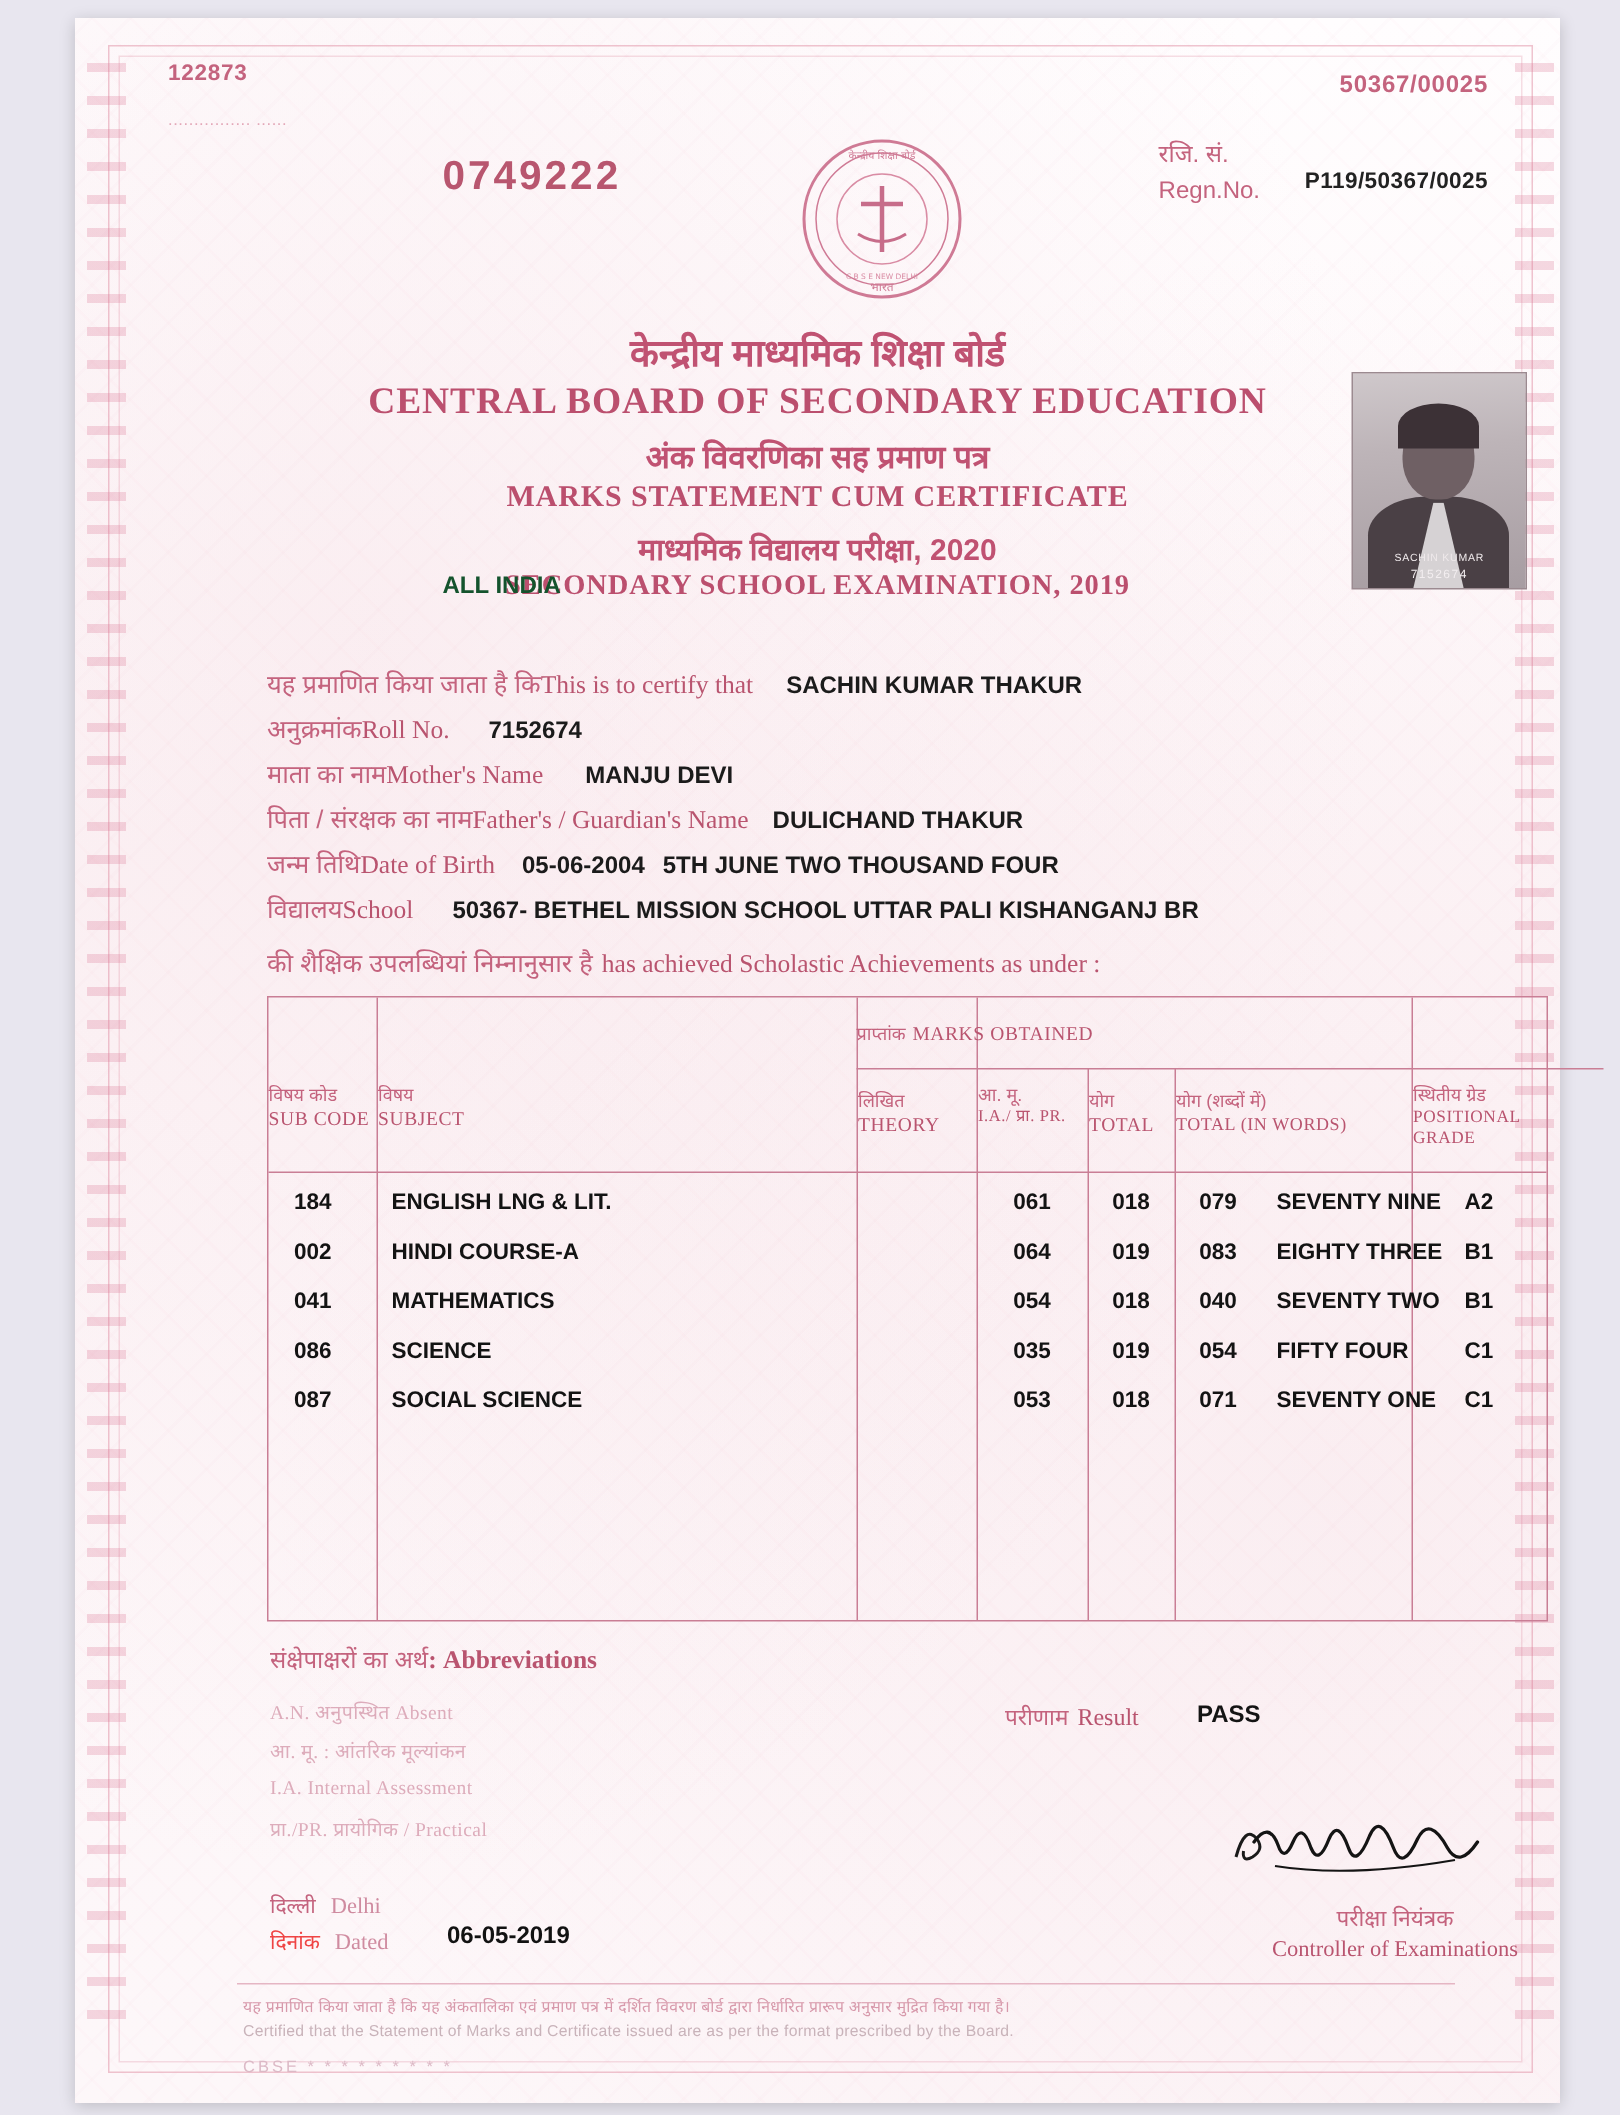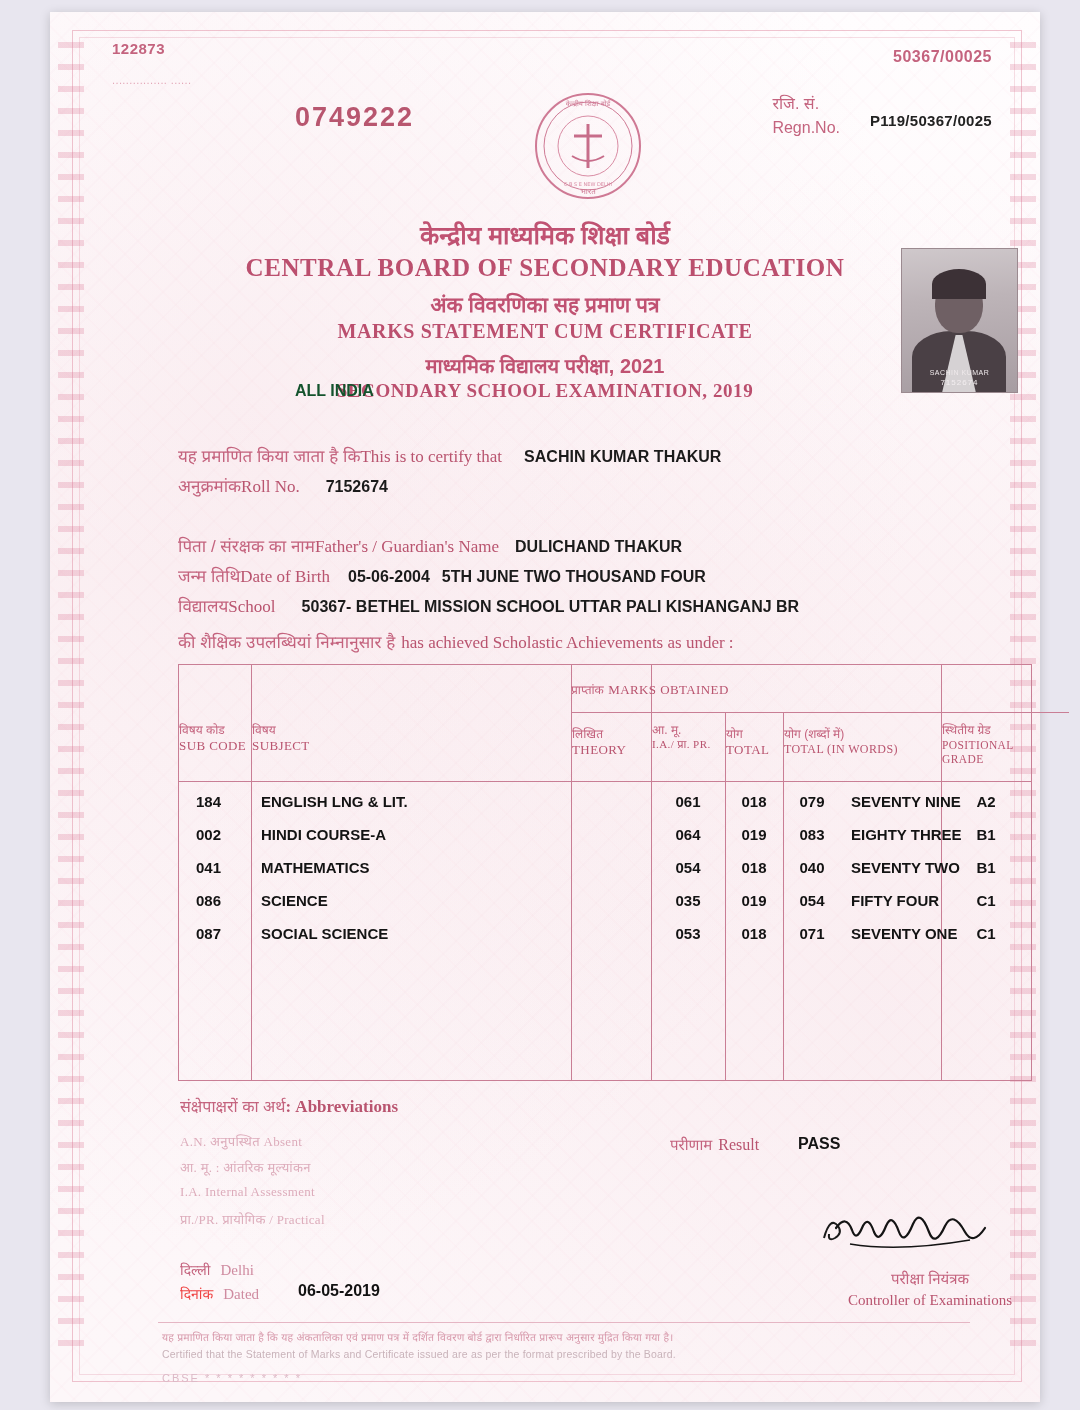--- a/index.html
+++ b/index.html
@@ -261,21 +261,21 @@
         <text x="60" y="16" font-size="7" fill="#cf7a95" text-anchor="middle" font-family="DejaVu Sans, sans-serif">केन्द्रीय शिक्षा बोर्ड</text>
         <text x="60" y="104" font-size="8" fill="#cf7a95" text-anchor="middle" font-family="DejaVu Sans, sans-serif">भारत</text>
         <text x="60" y="96" font-size="5" fill="#d98ca4" text-anchor="middle" font-family="DejaVu Sans, sans-serif">C B S E  NEW DELHI</text>
       </svg>
     </div>
 
     <div class="heading h-hindi1">केन्द्रीय माध्यमिक शिक्षा बोर्ड</div>
     <div class="heading h-eng1">CENTRAL BOARD OF SECONDARY EDUCATION</div>
     <div class="heading h-hindi2">अंक विवरणिका सह प्रमाण पत्र</div>
     <div class="heading h-eng2">MARKS STATEMENT CUM CERTIFICATE</div>
-    <div class="heading h-hindi3">माध्यमिक विद्यालय परीक्षा, 2021</div>
+    <div class="heading h-hindi3">माध्यमिक विद्यालय परीक्षा, 2020</div>
     <div class="heading h-eng3">SECONDARY SCHOOL EXAMINATION, 2019</div>
     <div class="allindia">ALL INDIA</div>
 
     <div class="photo">
       <div class="body"></div>
       <div class="shirt"></div>
       <div class="head"></div>
       <div class="hair"></div>
       <div class="nameplate">SACHIN KUMAR</div>
       <div class="nameplate2">7152674</div>
@@ -286,20 +286,25 @@
       <span class="lbl-e">This is to certify that</span>
       <span class="val" style="margin-left:22px">SACHIN KUMAR THAKUR</span>
     </div>
 
     <div class="field-row r2">
       <span class="lbl-h">अनुक्रमांक</span>
       <span class="lbl-e">Roll No.</span>
       <span class="val" style="margin-left:26px">7152674</span>
     </div>
 
+    <div class="field-row r3">
+      <span class="lbl-h">माता का नाम</span>
+      <span class="lbl-e">Mother's Name</span>
+      <span class="val" style="margin-left:28px">MANJU DEVI</span>
+    </div>
 
     <div class="field-row r4">
       <span class="lbl-h">पिता / संरक्षक का नाम</span>
       <span class="lbl-e">Father's / Guardian's Name</span>
       <span class="val" style="margin-left:16px">DULICHAND THAKUR</span>
     </div>
 
     <div class="field-row r5">
       <span class="lbl-h">जन्म तिथि</span>
       <span class="lbl-e">Date of Birth</span>

